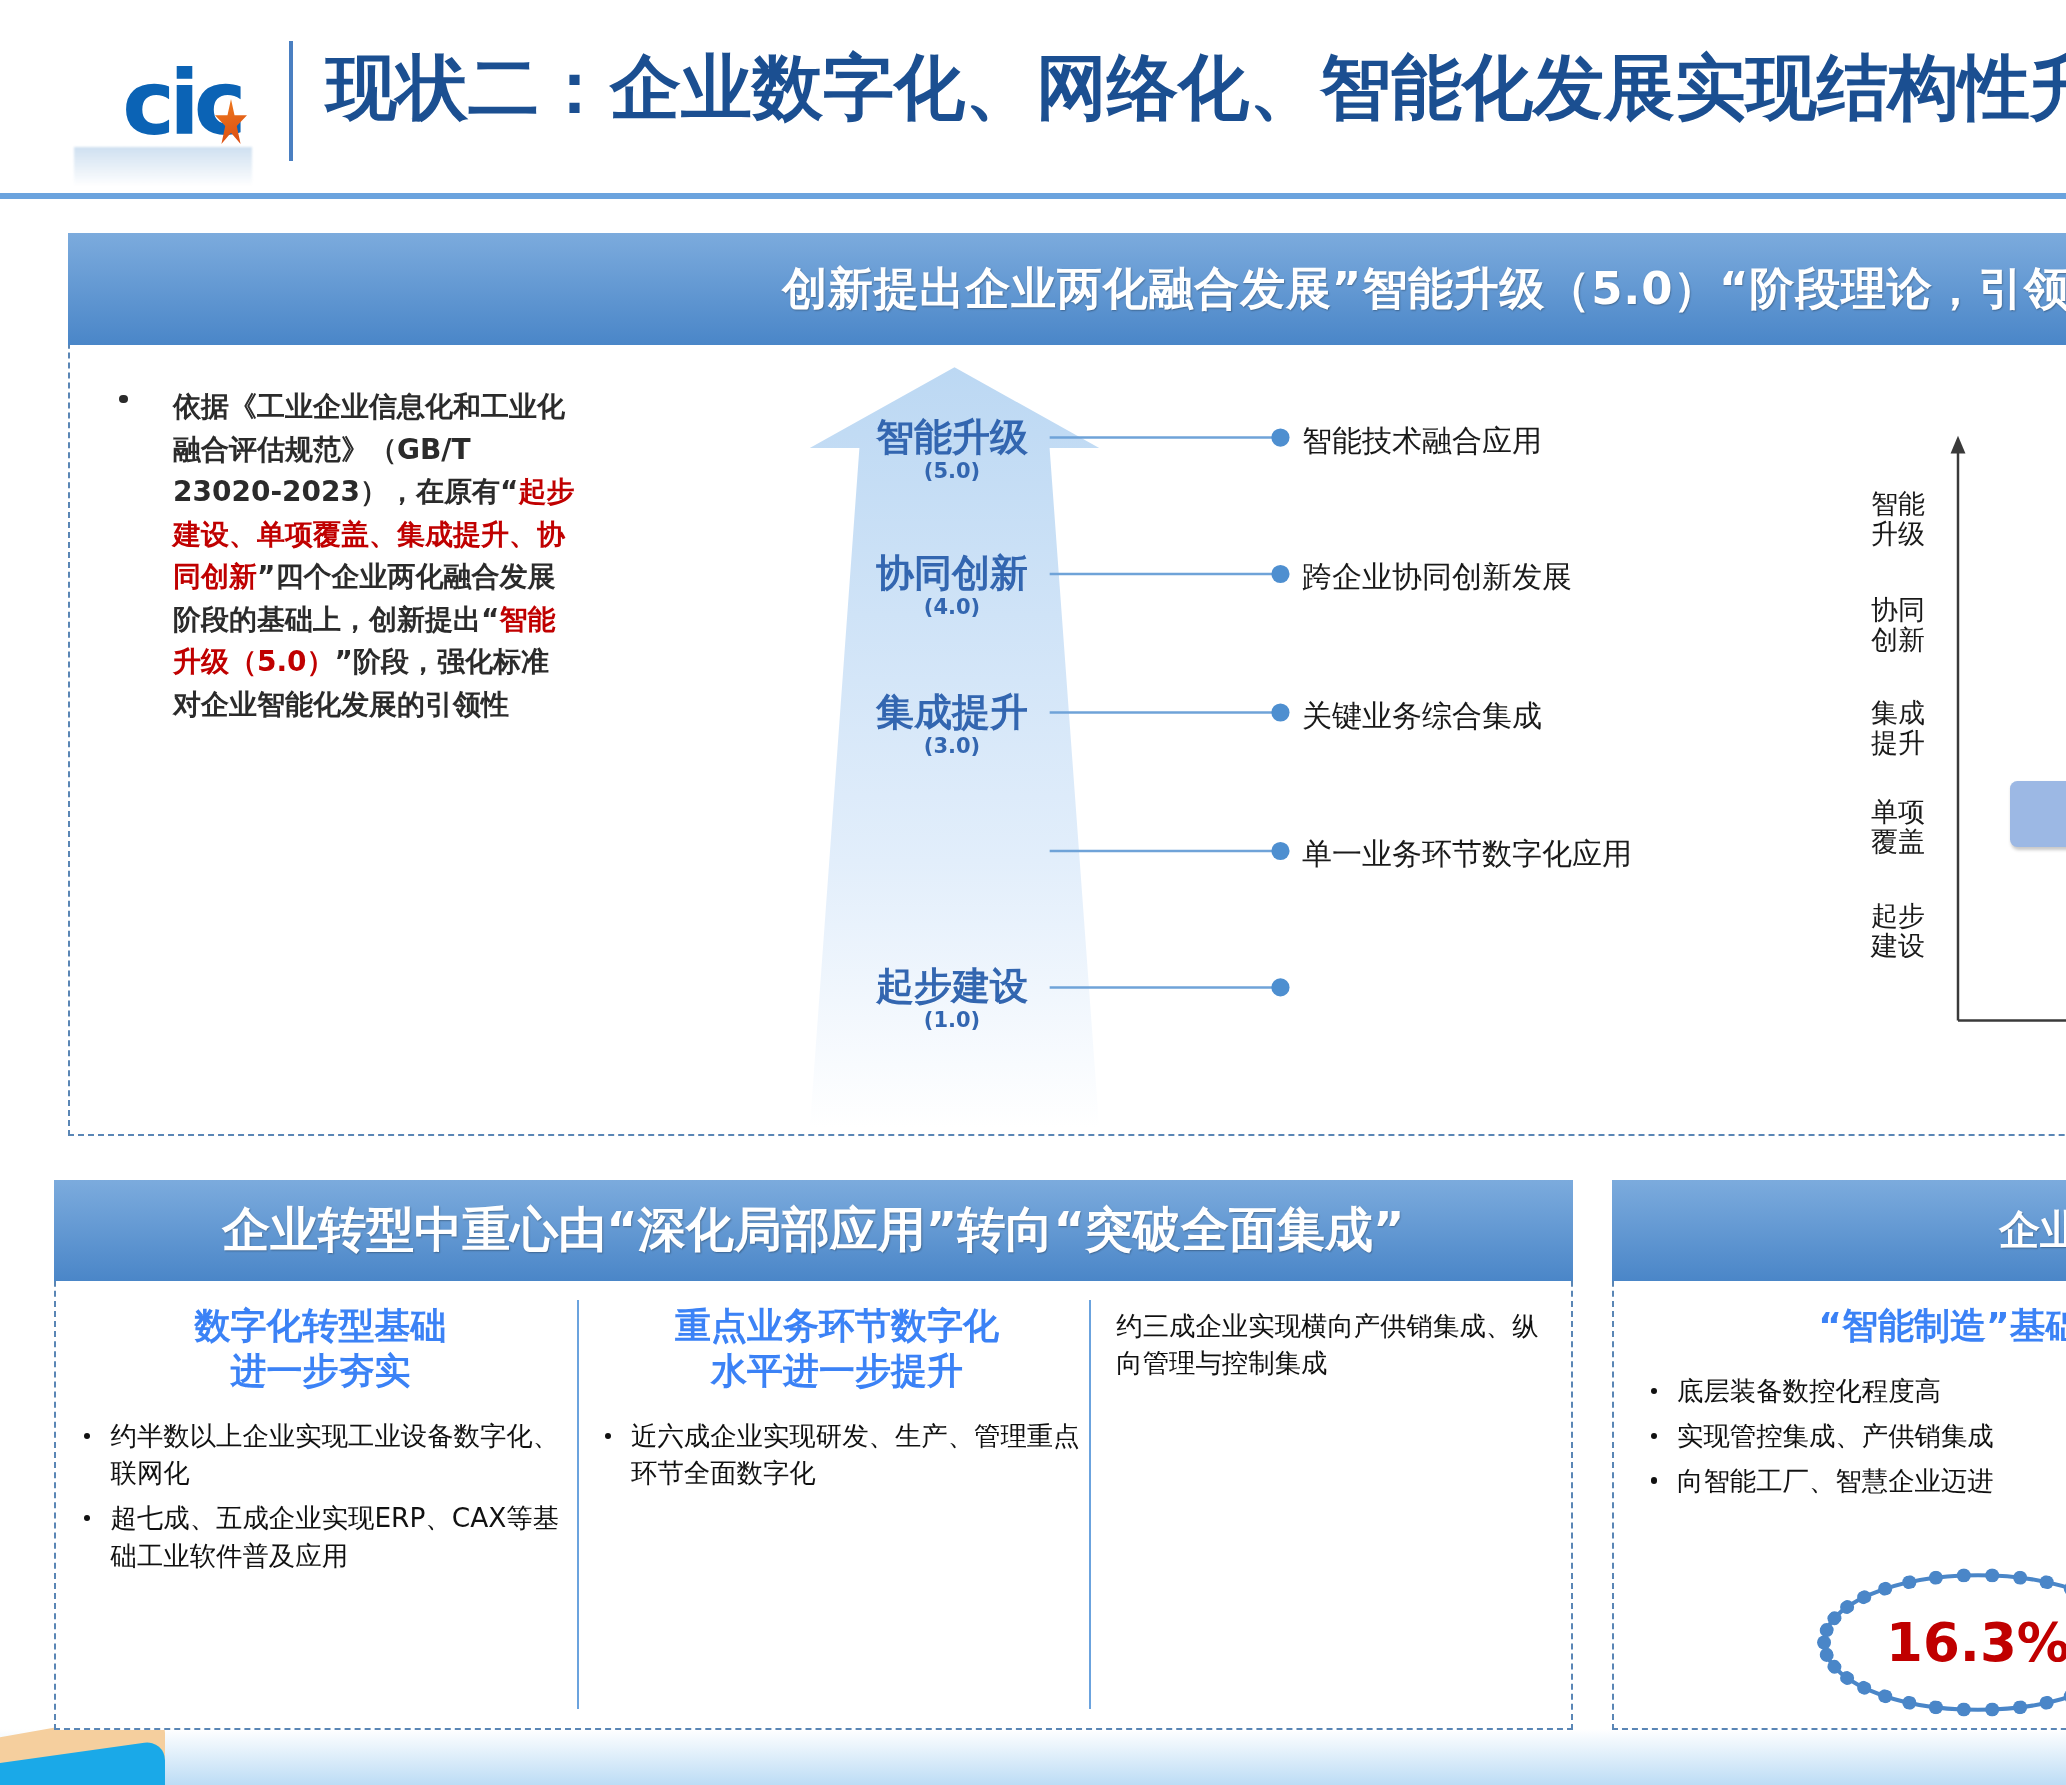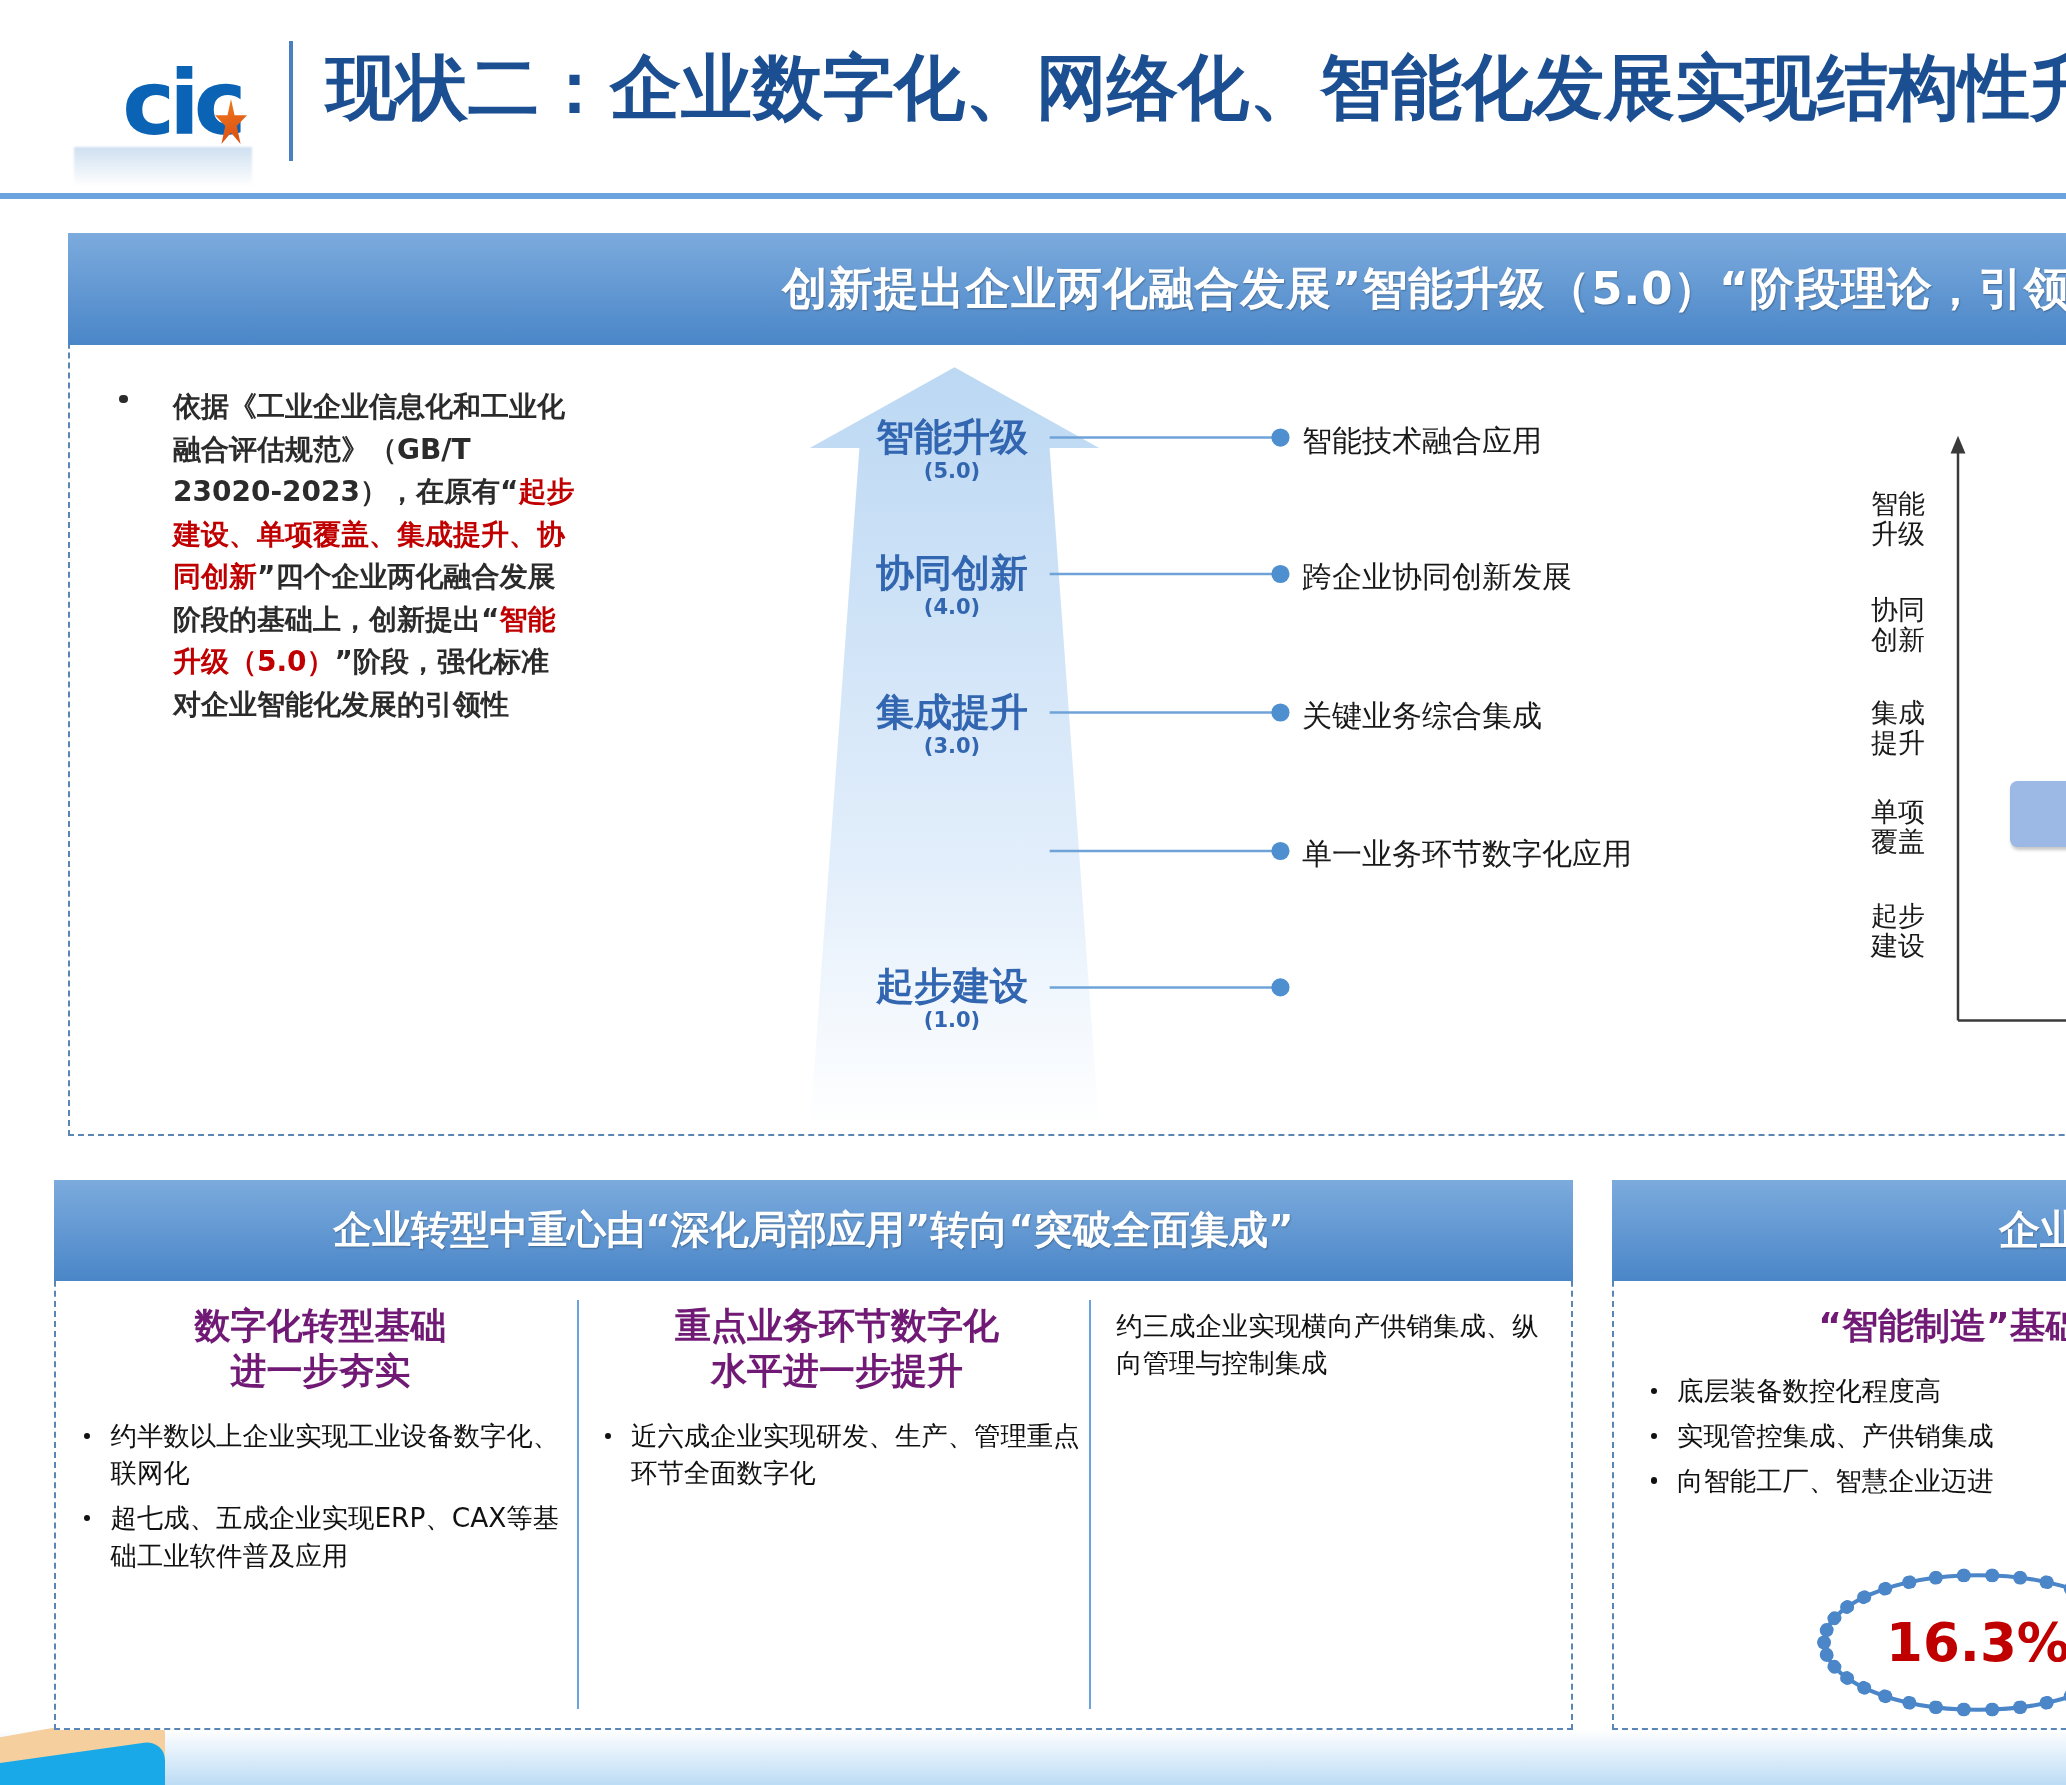--- a/index.html
+++ b/index.html
@@ -74,21 +74,21 @@
     text-align: center;
     text-shadow: 0.8px 1.2px 1.7px rgba(0,0,0,0.30);
   }
 
   
   #panel1 { left: 68px; top: 233px; width: 3037px; height: 903px; }
   #panel1 .panel-head { width: 3037px; height: 112px; font-size: 45px; letter-spacing: 0.8px;}
 
   
   #panel2 { left: 54px; top: 1180px; width: 1519px; height: 550px; }
-  #panel2 .panel-head { width: 1519px; height: 101px; font-size: 39px; }
+  #panel2 .panel-head { width: 1519px; height: 101px; font-size: 48px; }
 
   
   #panel3 { left: 1612px; top: 1180px; width: 1512px; height: 550px; }
   #panel3 .panel-head { width: 1512px; height: 101px; font-size: 41px; }
 
   
   .p1-body { position: absolute; left: 0; top: 112px; width: 3037px; height: 789px; }
 
   .p1-text {
     position: absolute; left: 41px; top: 39px; width: 645px;
@@ -139,21 +139,21 @@
     display: flex; align-items: center; justify-content: center;
     font-size: 31px; font-weight: bold;
     box-shadow: 1.7px 2.5px 3.3px rgba(0,0,0,0.22);
     font-family: "DejaVu Sans", sans-serif;
   }
 
   
   .p-body { position: absolute; left: 0; top: 101px; width: 100%; height: 446px; }
   .col { position: absolute; top: 0; height: 446px; }
   .col-title {
-    font-size: 36px; font-weight: bold; color: #701a75; text-align: center;
+    font-size: 36px; font-weight: bold; color: #3b82f6; text-align: center;
     line-height: 1.25; font-family: "DejaVu Sans", sans-serif; padding-top: 20px;
   }
   .col-list { margin-top: 24px; }
   .li {
     position: relative; font-size: 26.4px; line-height: 1.42; color: #111111;
     padding-left: 38px; margin-bottom: 7.4px;
     font-family: "DejaVu Sans", sans-serif;
   }
   .li::before {
     content: ""; position: absolute; left: 11.6px; top: 15.7px;

